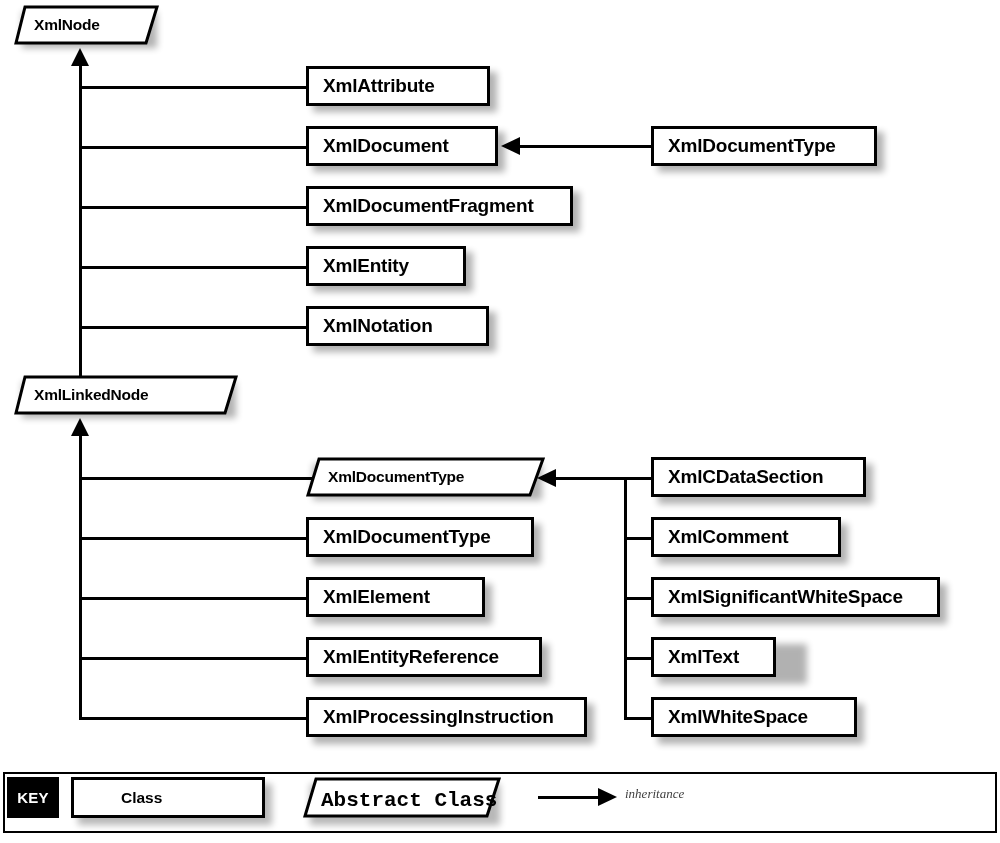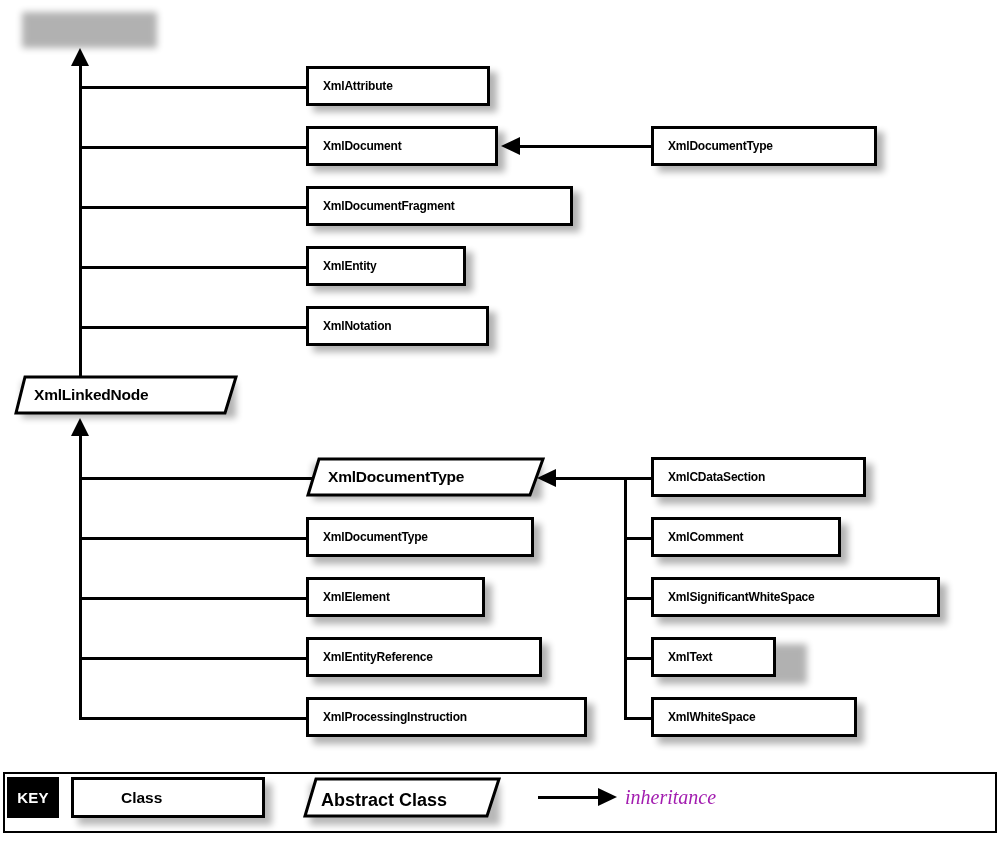--- a/index.html
+++ b/index.html
@@ -23,21 +23,21 @@
     box-sizing: border-box;
     background: #ffffff;
     border: 3px solid #000000;
     display: flex;
     align-items: center;
     z-index: 4;
   }
   .node .label {
     font-family: "Liberation Sans", sans-serif;
     font-weight: bold;
-    font-size: 12px;
+    font-size: 19px;
     letter-spacing: -0.2px;
     color: #000000;
     padding-left: 14px;
     white-space: nowrap;
   }
   
   .shadow {
     position: absolute;
     background: #000000;
     opacity: 0.30;
@@ -144,25 +144,26 @@
   }
   #legend-abstract {
     position: absolute;
     left: 298px;
     top: 3px;
     z-index: 3;
   }
   #legend-abstract .label {
     position: absolute;
     font-weight: bold;
-    font-size: 18px;
+    font-size: 21px;
     top: 50%;
     transform: translateY(-50%);
     left: 18px;
     white-space: nowrap;
+    font-family: Liberation Mono, monospace;
   }
   #legend-arrow-line {
     position: absolute;
     left: 533px;
     top: 22px;
     width: 62px;
     height: 3px;
     background: #000000;
     z-index: 3;
   }
@@ -176,22 +177,22 @@
     border-bottom: 9px solid transparent;
     border-left: 19px solid #000000;
     z-index: 3;
   }
   #legend-inheritance-label {
     position: absolute;
     left: 620px;
     top: 12px;
     font-family: "Liberation Serif", serif;
     font-style: italic;
-    font-size: 20px;
-    color: #a21caf;
+    font-size: 13px;
+    color: #404040;
     white-space: nowrap;
     z-index: 3;
   }
 </style>
 </head>
 <body>
 
 <div id="diagram">
 
   <div class="shadow" style="left:313px; top:72px;  width:184px; height:40px;"></div>
@@ -239,20 +240,26 @@
 
   <div class="line-h" style="left:556px; top:477px; width:104px;"></div>
   <div class="arrow arrow-left" style="left:537px; top:469px;"></div>
   <div class="line-v" style="left:624px; top:477px; height:243px;"></div>
 
   <div class="line-h" style="left:624px; top:537px; width:40px;"></div>
   <div class="line-h" style="left:624px; top:597px; width:40px;"></div>
   <div class="line-h" style="left:624px; top:657px; width:40px;"></div>
   <div class="line-h" style="left:624px; top:717px; width:40px;"></div>
 
+  <div class="abstract" style="left:14px; top:5px; width:145px; height:40px;">
+    <svg width="145" height="40" viewBox="0 0 145 40" aria-hidden="true">
+      <polygon points="11,2 143,2 132,38 2,38" fill="#ffffff" stroke="#000000" stroke-width="3"></polygon>
+    </svg>
+    <span class="label" style="left:20px;">XmlNode</span>
+  </div>
 
   <div class="node" style="left:306px; top:66px; width:184px; height:40px;">
     <span class="label">XmlAttribute</span>
   </div>
 
   <div class="node" style="left:306px; top:126px; width:192px; height:40px;">
     <span class="label">XmlDocument</span>
   </div>
 
   <div class="node" style="left:651px; top:126px; width:226px; height:40px;">

